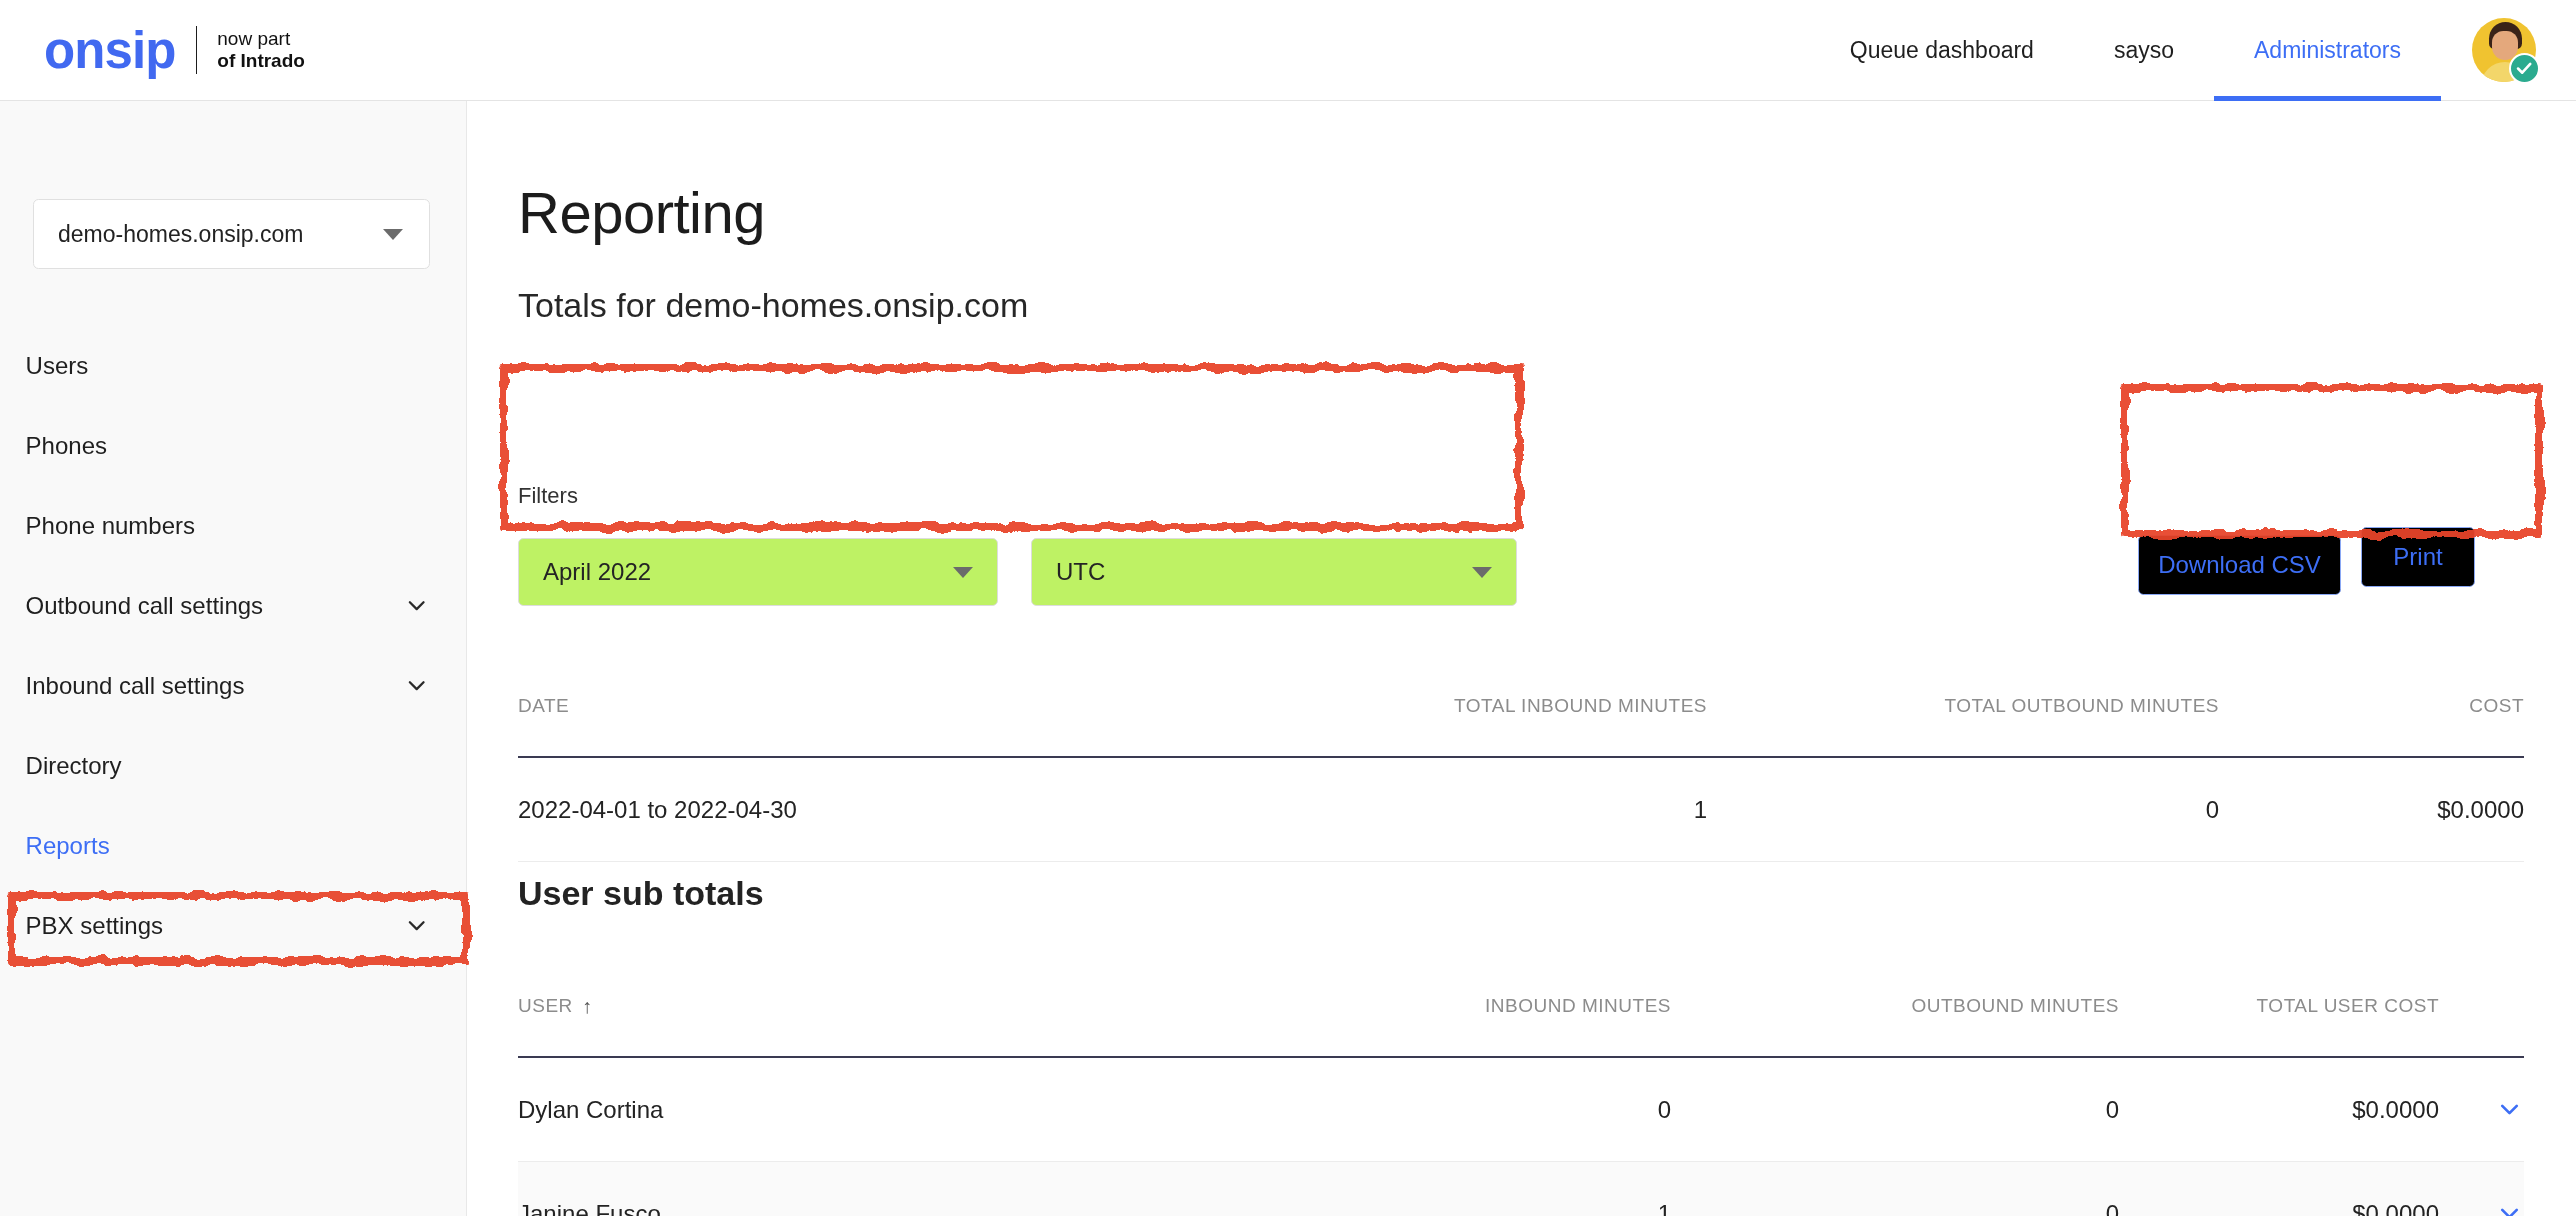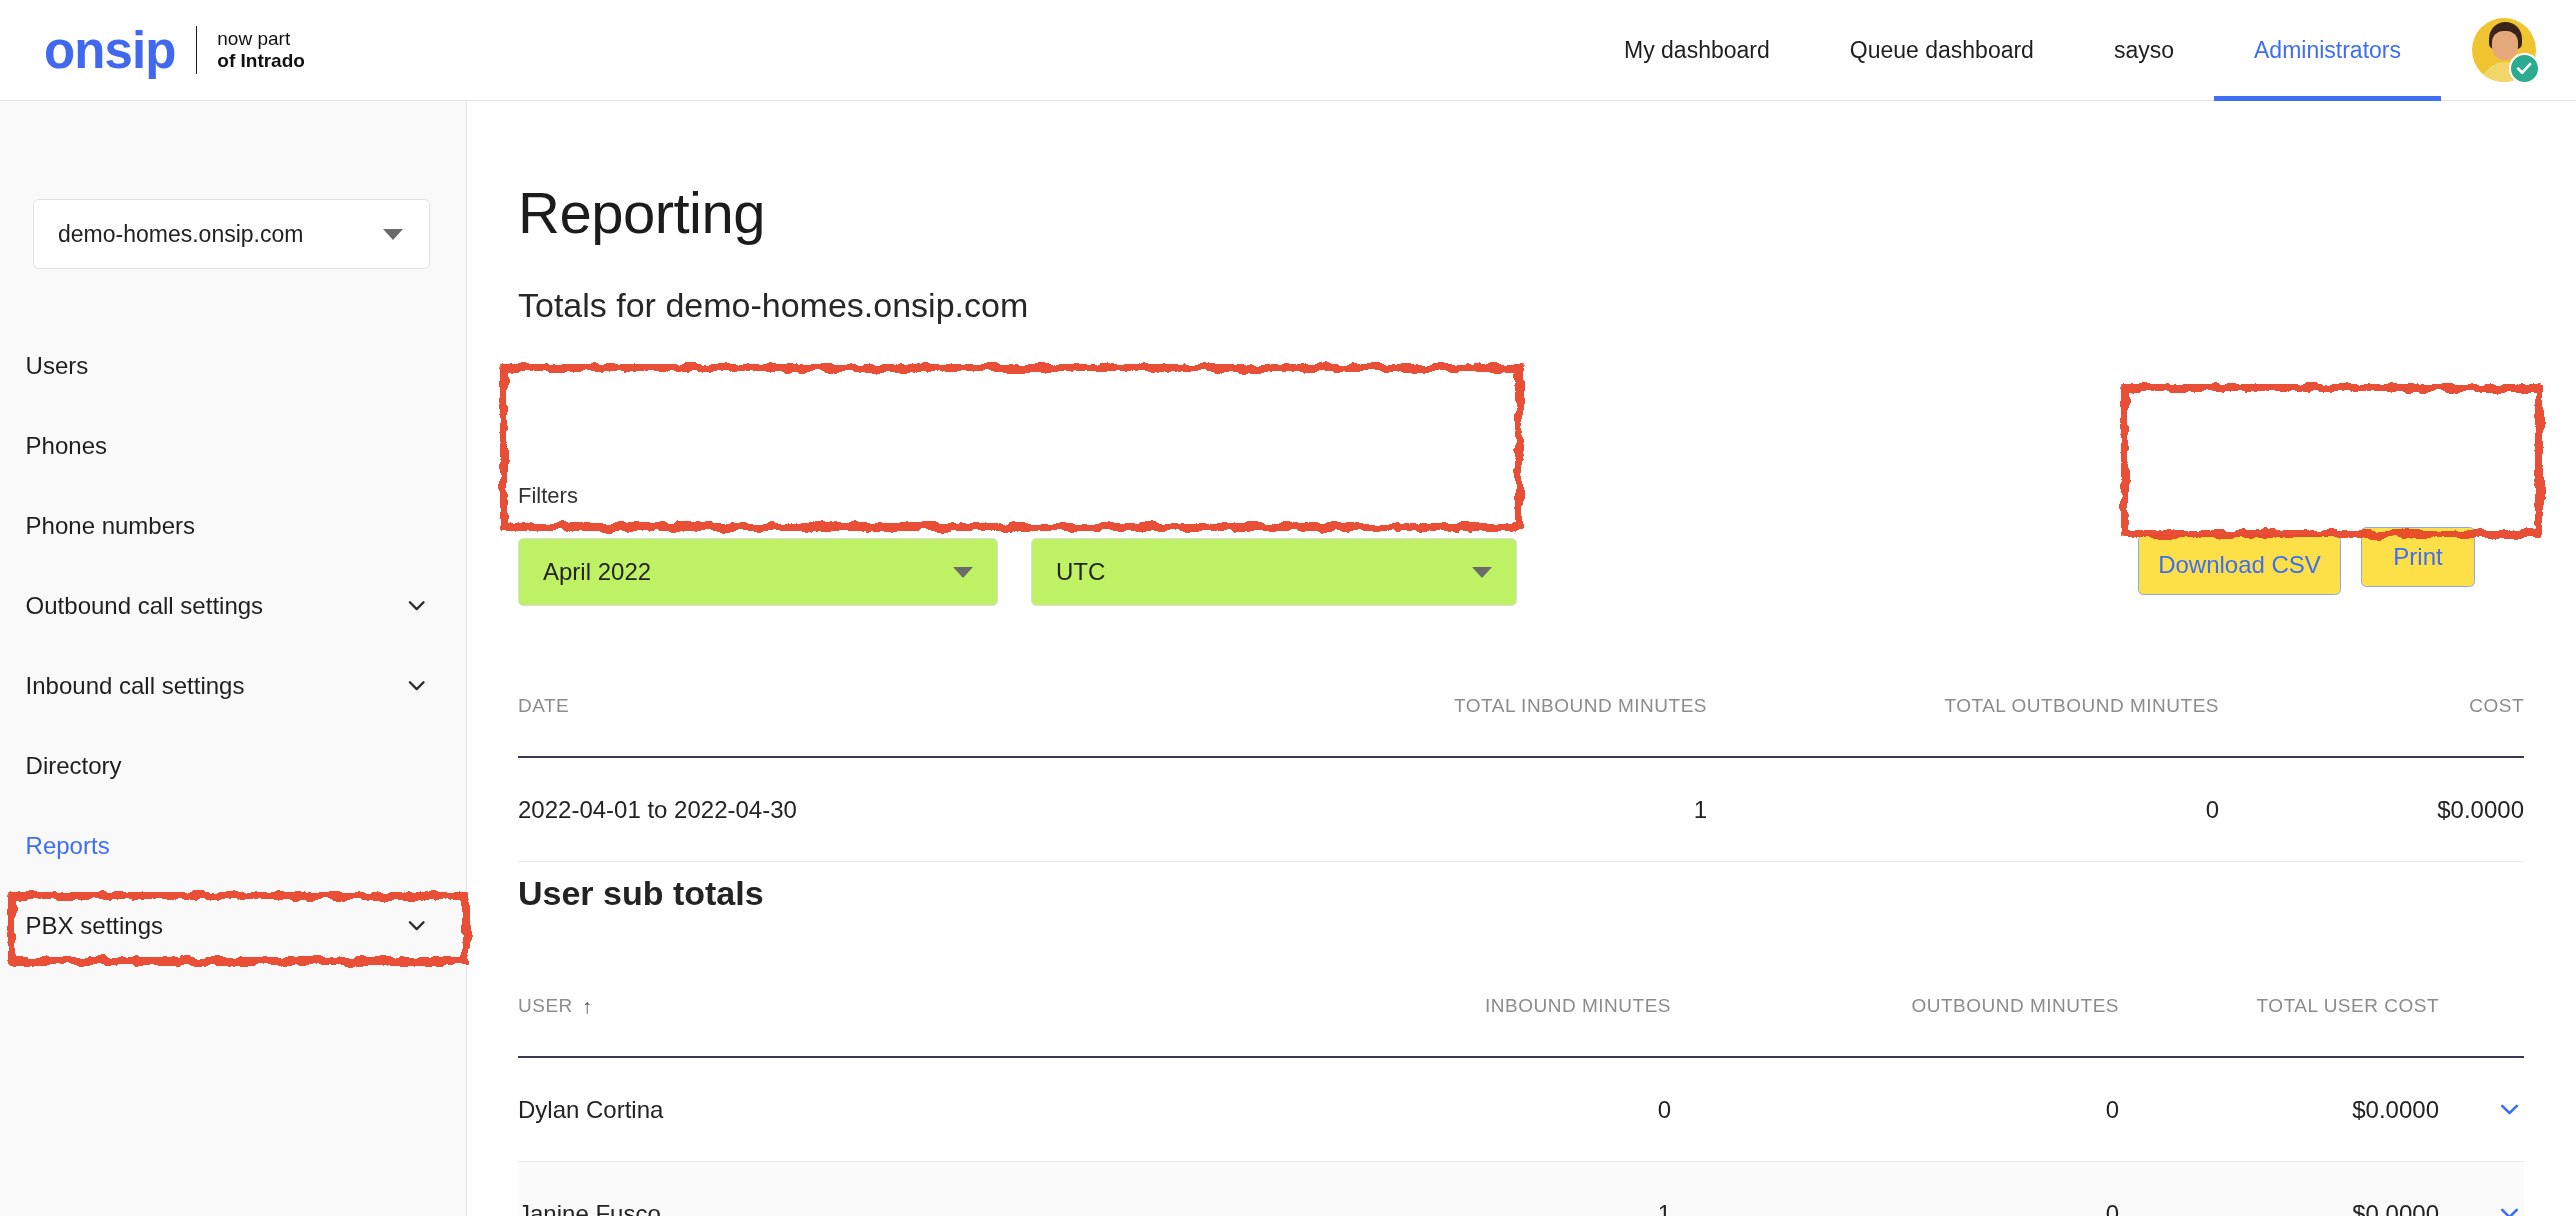--- a/index.html
+++ b/index.html
@@ -136,21 +136,21 @@
     border-left: 10px solid transparent;
     border-right: 10px solid transparent;
     border-top: 11px solid #6b6b6b;
   }
   #month-select { left: 51px; top: 437px; width: 480px; }
   #tz-select   { left: 564px; top: 437px; width: 486px; }
 
   .outline-btn {
     position: absolute; height: 60px;
     border: 0.9px solid #8aa8f5; border-radius: 5.5px;
-    background: #fde047; color: #3d6ef5; font-size: 24px;
+    background: #000000; color: #3d6ef5; font-size: 24px;
     display: flex; align-items: center; justify-content: center;
     cursor: pointer; font-family: "Liberation Sans", sans-serif;
   }
   #csv-btn   { left: 1671px; top: 434px; width: 203px; }
   #print-btn { left: 1894px; top: 426px; width: 114px; }
 
   
   .annot {
     position: absolute;
     border: 8.2px solid #e8442a;
@@ -219,21 +219,20 @@
   <div class="logo-wrap">
     <div class="logo-mark">onsip</div>
     <div class="logo-divider"></div>
     <div class="logo-sub">
       <div class="l1">now part</div>
       <div class="l2">of Intrado</div>
     </div>
   </div>
 
   <nav class="nav">
-    <div class="nav-item">My dashboard</div>
     <div class="nav-item">Queue dashboard</div>
     <div class="nav-item">sayso</div>
     <div class="nav-item active">Administrators</div>
   </nav>
 
   <div class="avatar-wrap">
     <div class="avatar">
       <div class="hair"></div>
       <div class="face"></div>
       <div class="body"></div>

